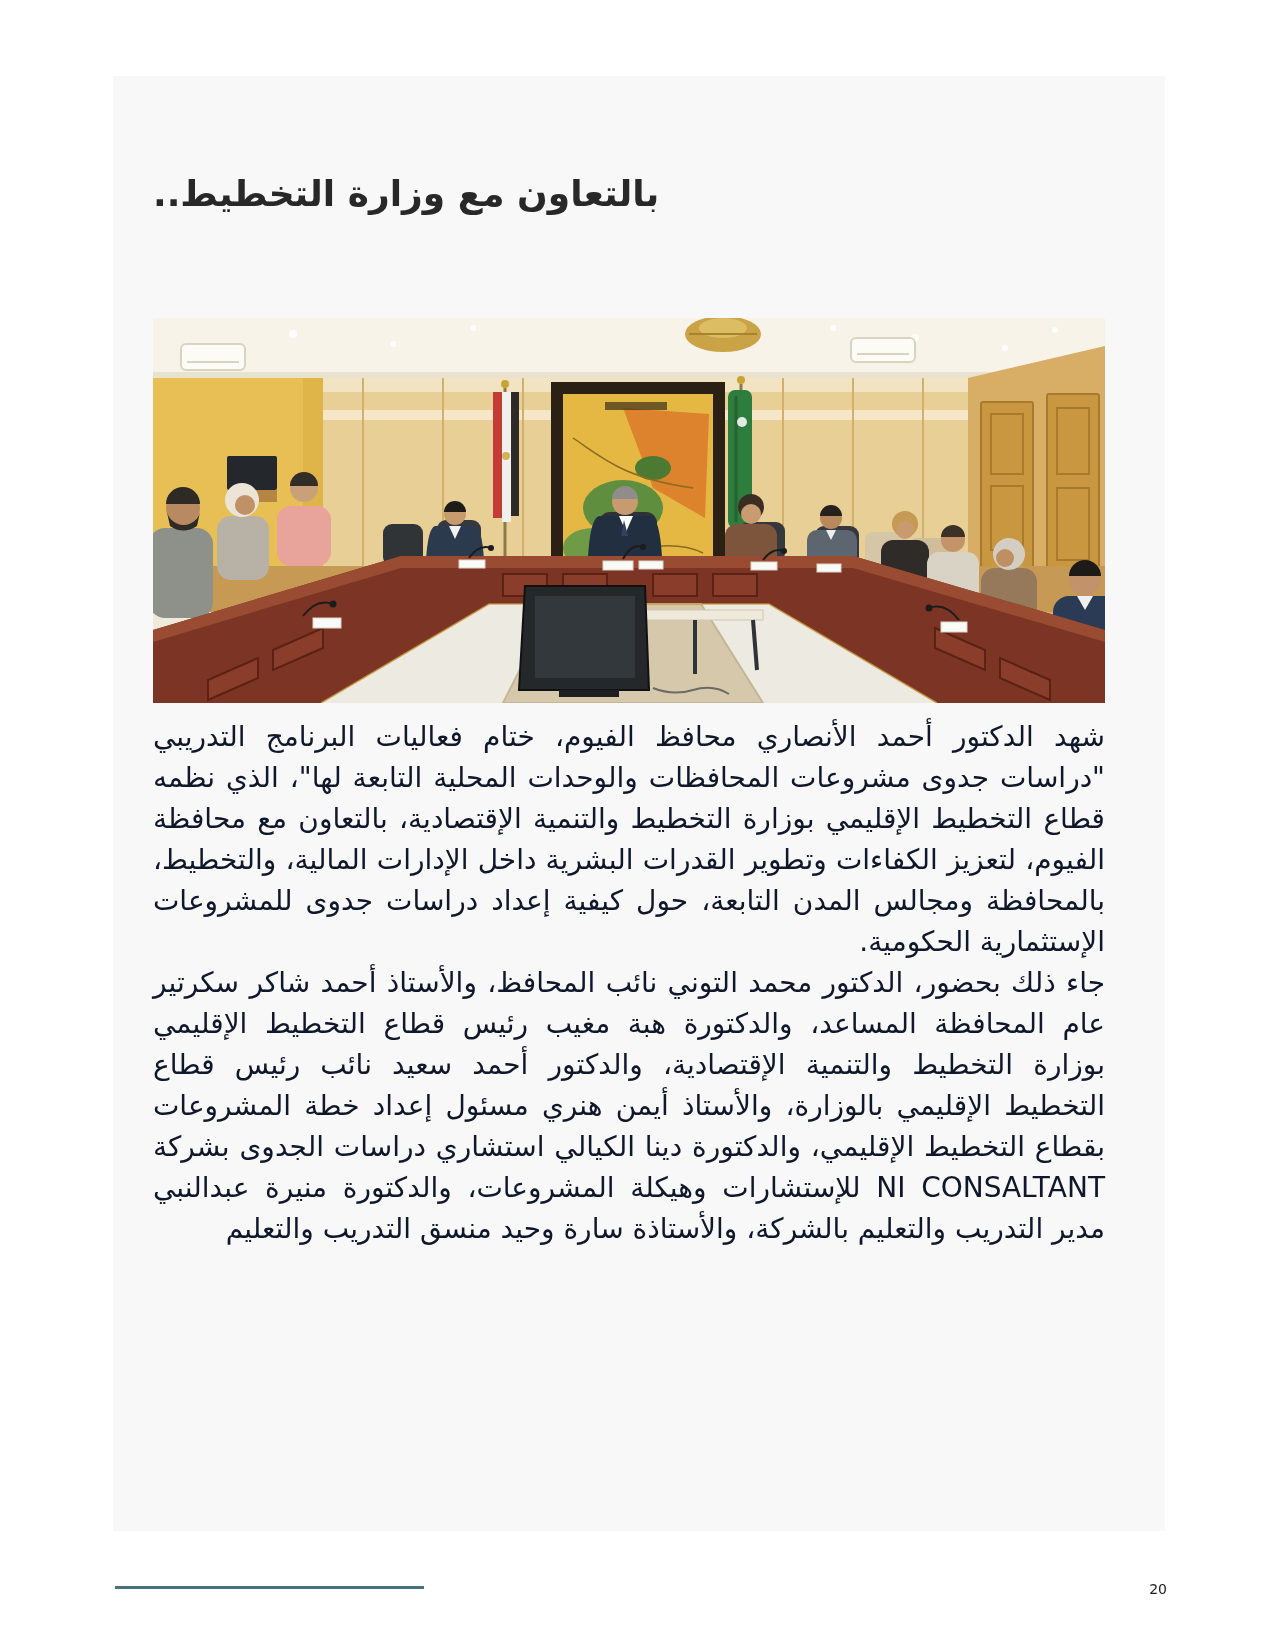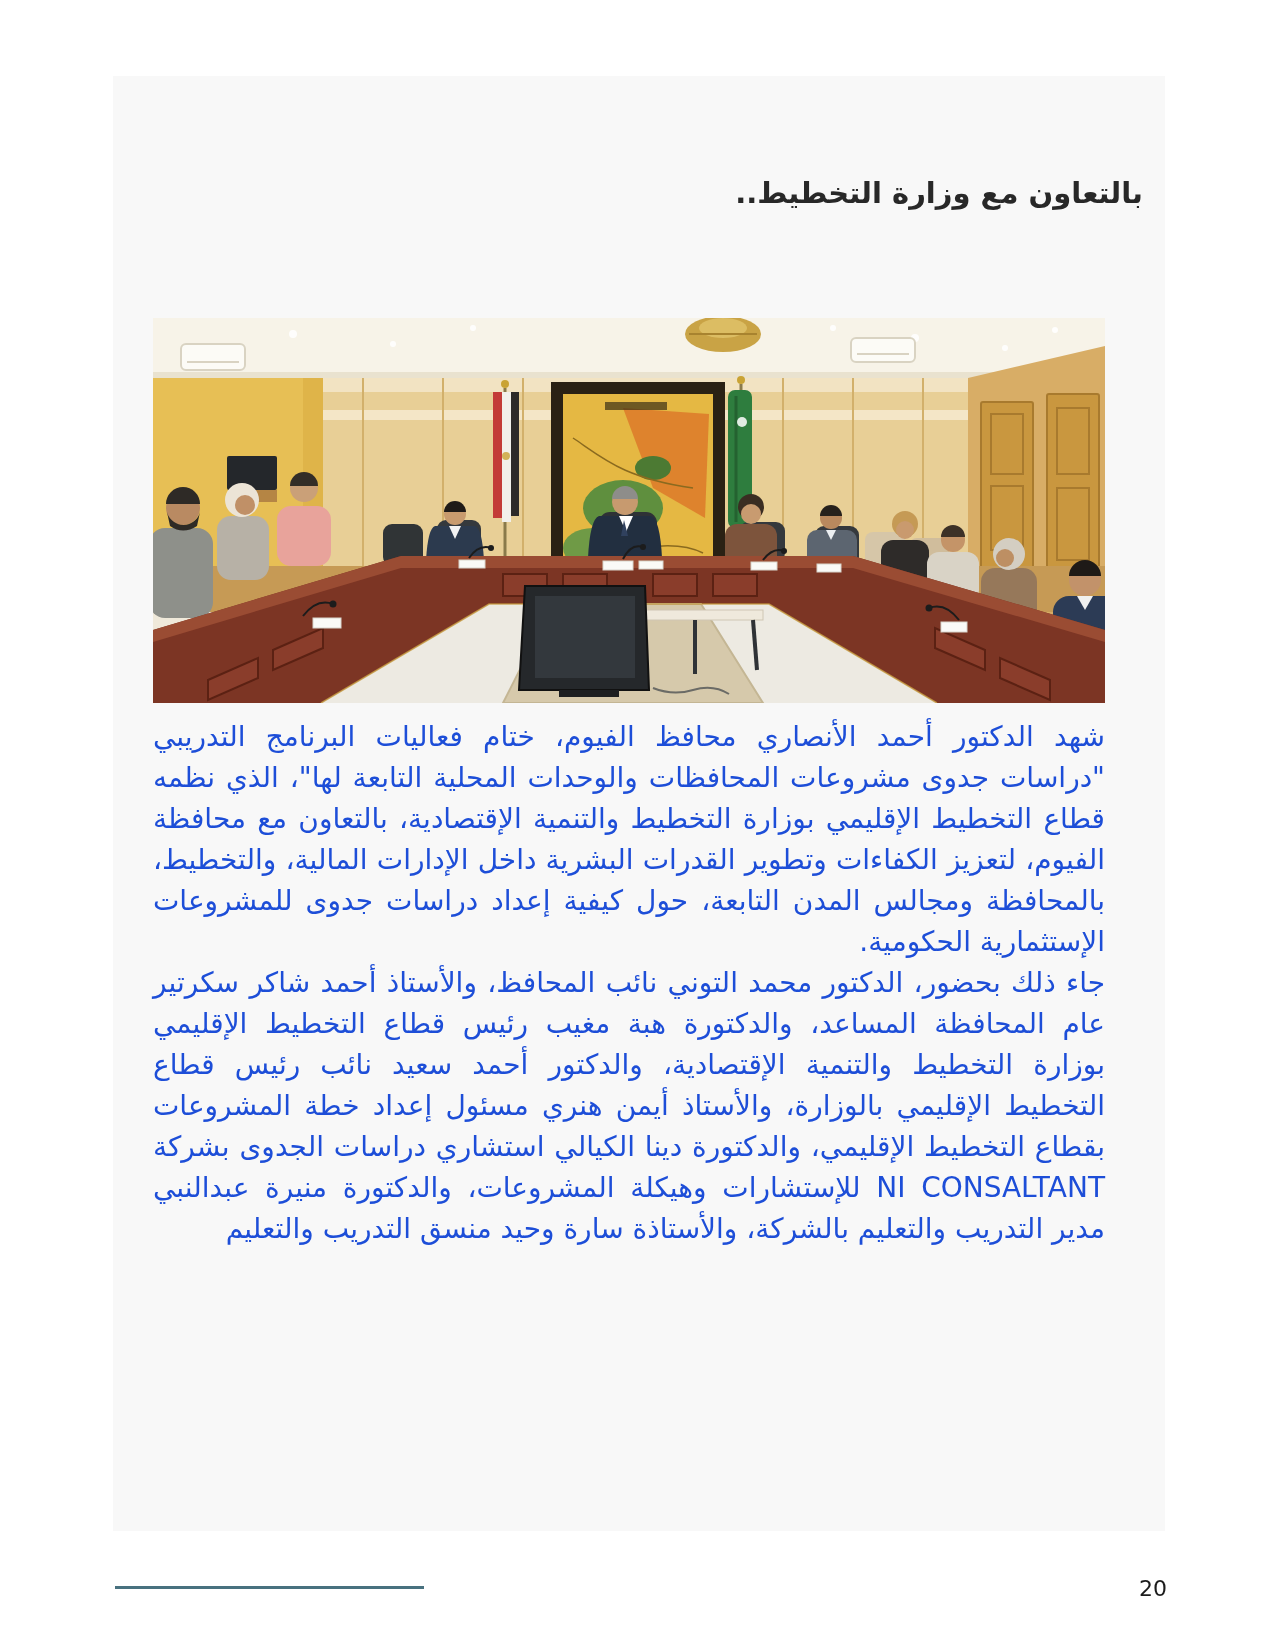--- a/index.html
+++ b/index.html
@@ -6,42 +6,42 @@
   .page{
     position:relative;width:1275px;height:1650px;background:#ffffff;overflow:hidden;
     font-family:"DejaVu Sans", sans-serif;
   }
   .card{
     position:absolute;left:113px;top:76px;width:1052px;height:1455px;
     background:#f8f8f8;
   }
   .headline{
     position:absolute;top:100px;right:22px;left:40px;margin:0;
-    direction:rtl;text-align:right;
-    font-size:29px;line-height:35px;font-weight:700;color:#282828;
+    direction:rtl;text-align:left;
+    font-size:36px;line-height:35px;font-weight:700;color:#282828;
   }
   .headline .kicker{display:block;}
   .photo{
     position:absolute;left:40px;top:242px;width:952px;height:385px;margin:0;
     overflow:hidden;background:#efe9da;
   }
   .photo svg{display:block;width:952px;height:385px;}
   .bodytext{
     position:absolute;left:40px;top:640px;width:952px;
     direction:rtl;text-align:justify;
-    font-size:28px;line-height:41px;color:#1d4ed8;
+    font-size:28px;line-height:41px;color:#0f172a;
   }
   .bodytext p{margin:0;}
   .footer-rule{
     position:absolute;left:115px;top:1586px;width:309px;height:3px;
     background:#48717f;
   }
   .page-number{
     position:absolute;top:1578px;right:108px;
-    font-size:22px;line-height:22px;color:#1c1c1c;
+    font-size:14px;line-height:22px;color:#1c1c1c;
   }
 </style>
 </head>
 <body>
 
 <div class="page">
   <div class="card">
 
     <h1 class="headline">
       <span class="kicker">بالتعاون مع وزارة التخطيط..</span>

